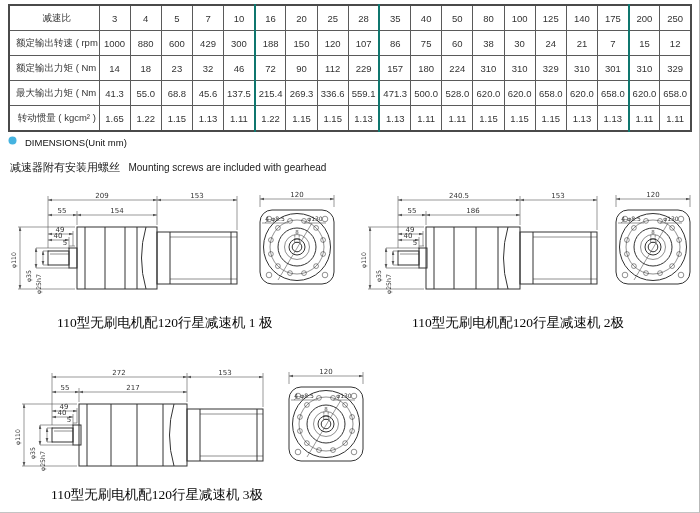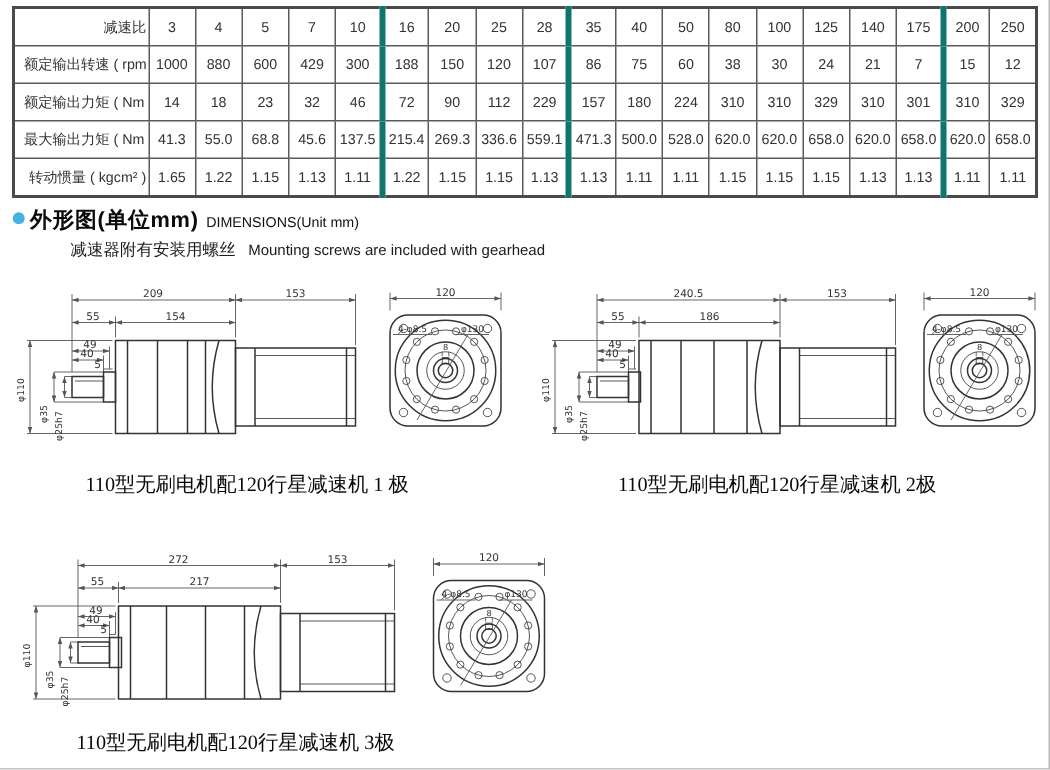--- a/index.html
+++ b/index.html
@@ -8,29 +8,29 @@
     font-family:"Liberation Sans", sans-serif; color:#2e2e2e; overflow:hidden;
   }
   .page-frame { position:absolute; left:0; top:0; width:699px; height:512px;
     border-right:1px solid #b9b9b9; border-bottom:1px solid #c4c4c4; }
   
   .tbl-wrap { position:absolute; left:8px; top:4px; }
   table.spec { border-collapse:collapse; table-layout:fixed; width:684px;
     border:2px solid #4a4a4a; }
   table.spec td { border:1px solid #5a5a5a; height:24px; padding:0 1px;
     font-size:9.5px; text-align:center; color:#333; white-space:nowrap; overflow:hidden; }
-  table.spec td.rowhdr { text-align:right; padding-left:6px; font-size:9.5px; }
-  table.spec td.grp { border-left:4px solid #0f766e; }
+  table.spec td.rowhdr { text-align:center; padding-left:6px; font-size:9.5px; }
+  table.spec td.grp { border-left:2px solid #0f766e; }
   
   .sec-title { position:absolute; left:8px; top:137px; display:flex; align-items:baseline; }
   .sec-title .cn { font-size:14.5px; font-weight:bold; color:#0a0a0a; letter-spacing:0.5px; }
   .sec-title .en { font-size:9.5px; font-weight:normal; color:#111; margin-left:5px; }
   .bullet { margin-right:3px; position:relative; top:-1px; }
   .sec-note { position:absolute; left:10px; top:157px; }
-  .sec-note .cn { font-size:11px; color:#1a1a1a;margin-left:37px; }
+  .sec-note .cn { font-size:11px; color:#1a1a1a; }
   .sec-note .en { font-size:10px; color:#1a1a1a; margin-left:4px; }
   
   svg.sv, svg.fv { position:absolute; overflow:visible; }
   svg text { fill:#333; font-family:"DejaVu Sans", sans-serif; font-size:7px; }
   svg text.rt { font-size:6.2px; }
   svg text.fl { font-size:6px; }
   svg text.key { font-size:5.5px; }
   .dim line, .dim path { stroke:#555; stroke-width:0.6; fill:none; }
   .dl { marker-start:url(#ar); marker-end:url(#ar); }
   .shape rect, .shape line, .shape path, .shape circle { stroke:#333; stroke-width:1; fill:none; }
@@ -161,21 +161,20 @@
           <td>1.11</td>
         </tr>
       </tbody>
   </table>
 </div>
 
 <div class="sec-title">
   <svg class="bullet" width="9" height="9">
     <circle cx="4.5" cy="4.5" r="4" fill="#45b3e0"></circle>
   </svg>
-  <span class="cn">外形图(单位mm)</span>
   <span class="en">DIMENSIONS(Unit mm)</span>
 </div>
 <div class="sec-note">
   <span class="cn">减速器附有安装用螺丝</span>
   <span class="en">Mounting screws are included with gearhead</span>
 </div>
 
 <svg class="sv" style="left:6px;top:188px" width="246" height="130">
   <defs>
     <marker id="ar" markerWidth="5" markerHeight="4" refX="4.4" refY="1.5" orient="auto-start-reverse" markerUnits="userSpaceOnUse">

